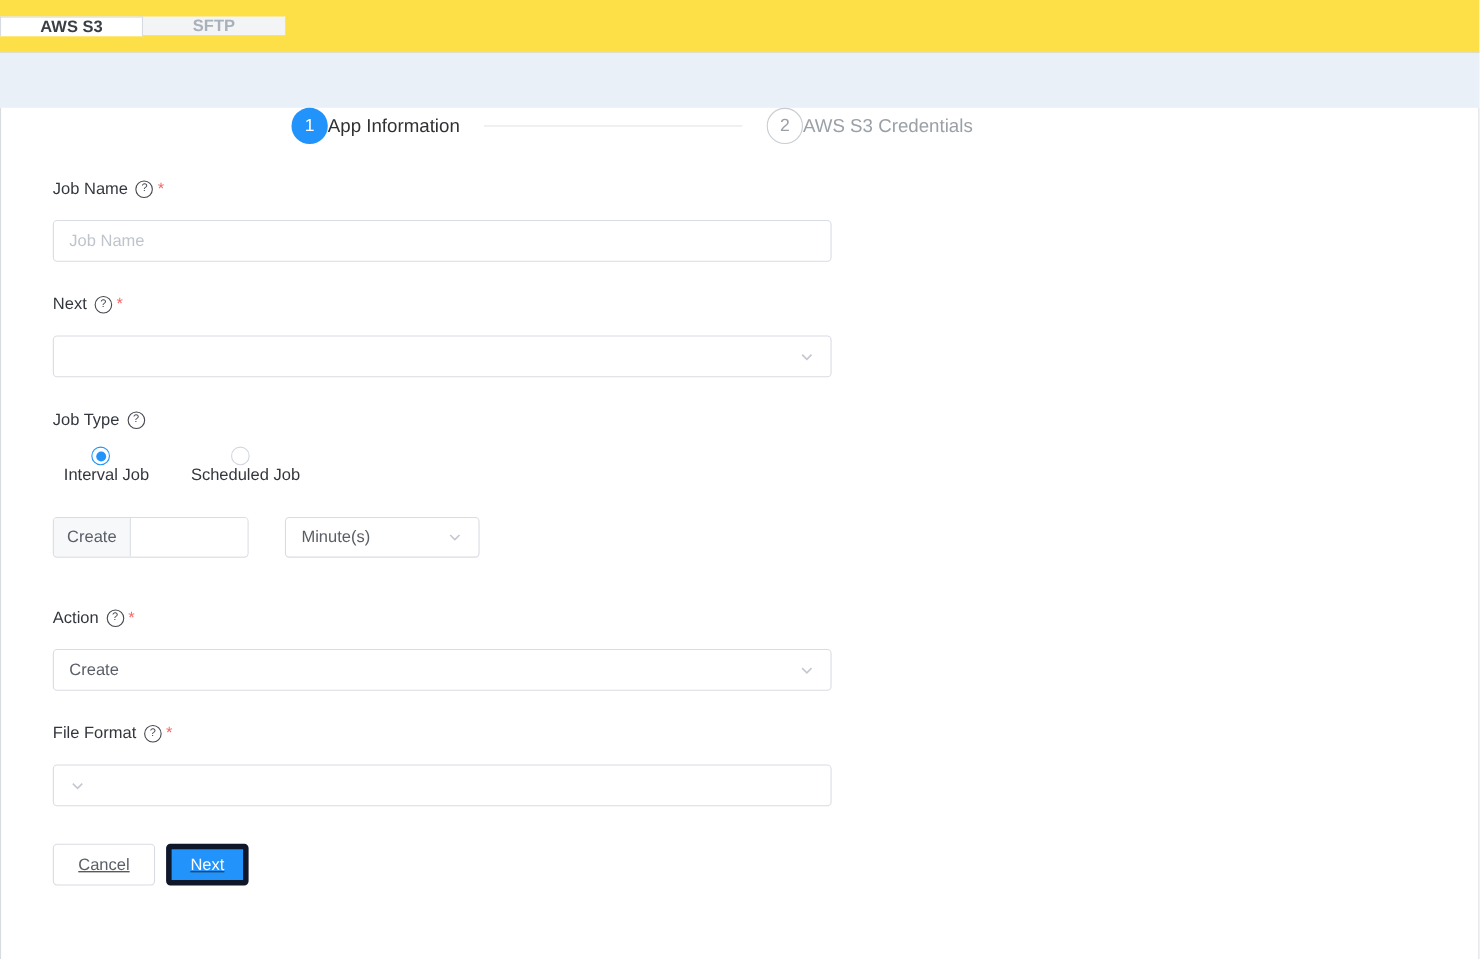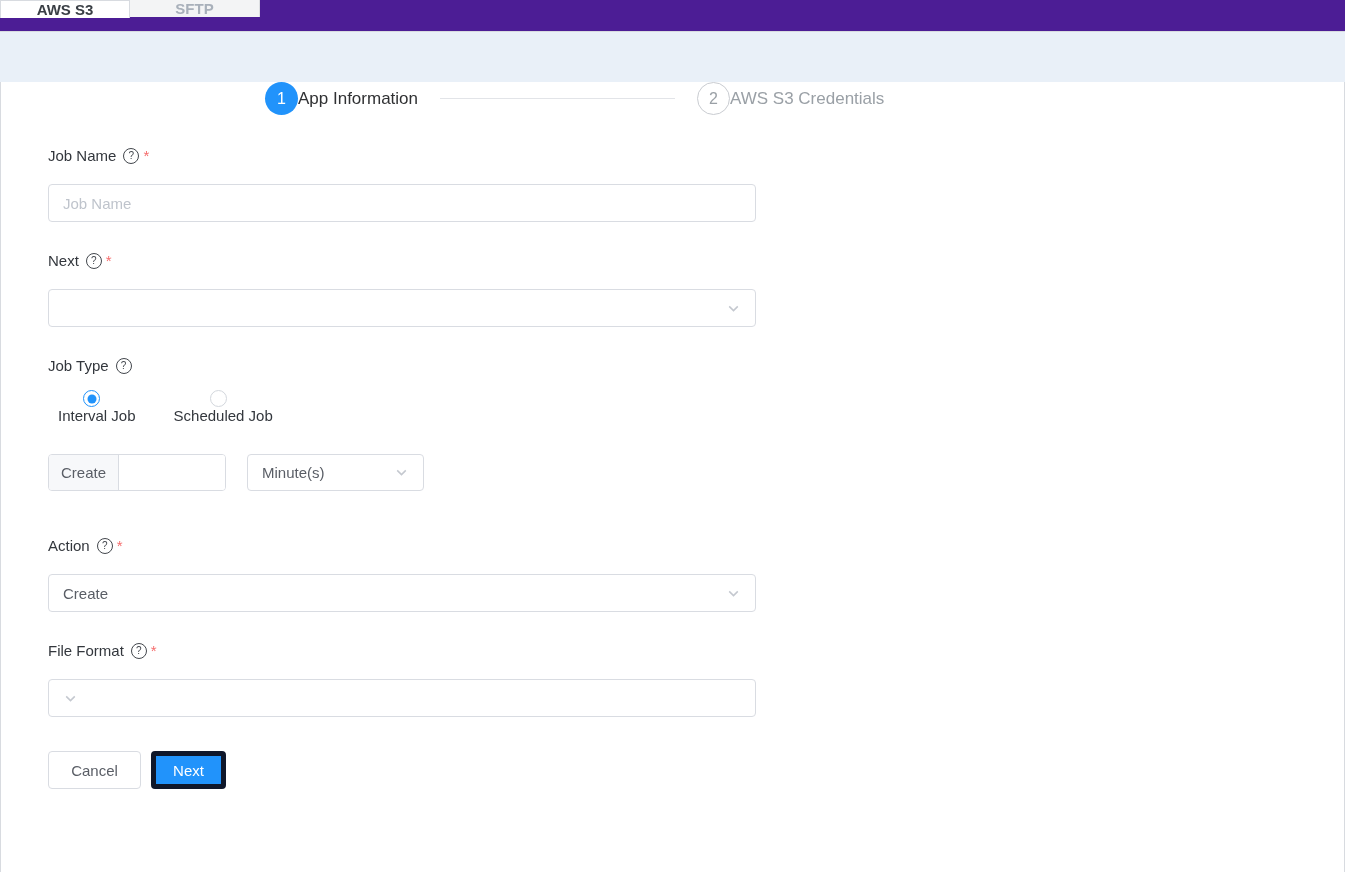--- a/index.html
+++ b/index.html
@@ -7,24 +7,24 @@
   body {
     font-family: "Liberation Sans", "DejaVu Sans", sans-serif;
     background: #e9f0f8;
     color: #303133;
   }
   .page { width: 1345px; height: 872px; overflow: hidden; }
 
   
   .tabbar {
     display: flex;
-    height: 32px;
-    background: #4c1d95;
+    height: 48px;
+    background: #fde047;
     border-bottom: 1px solid #d8dbe0;
-    align-items: flex-start;
+    align-items: center;
   }
   .tab {
     width: 130px;
     display: flex;
     align-items: center;
     justify-content: center;
     font-size: 15px;
     font-weight: 700;
     cursor: pointer;
     user-select: none;
@@ -167,24 +167,24 @@
     font-size: 15px;
     color: #5a5e66;
   }
   .input-group input {
     border: none; outline: none;
     width: 100%;
     padding: 0 10px;
     font-size: 15px;
     font-family: "Liberation Sans", "DejaVu Sans", sans-serif;
   }
-  .unit-select { width: 177px; margin-left: 21px; height: 37px; }
-
-  
-  .button-row { display: flex; align-items: center; margin-top: 34px; }
+  .unit-select { width: 177px; margin-left: 33px; height: 37px; }
+
+  
+  .button-row { display: flex; align-items: center; margin-top: 34px; text-decoration: underline; }
   .btn {
     height: 38px;
     border-radius: 4px;
     font-size: 15px;
     font-family: "Liberation Sans", "DejaVu Sans", sans-serif;
     cursor: pointer;
   }
   .btn-cancel {
     width: 93px;
     background: #ffffff;

